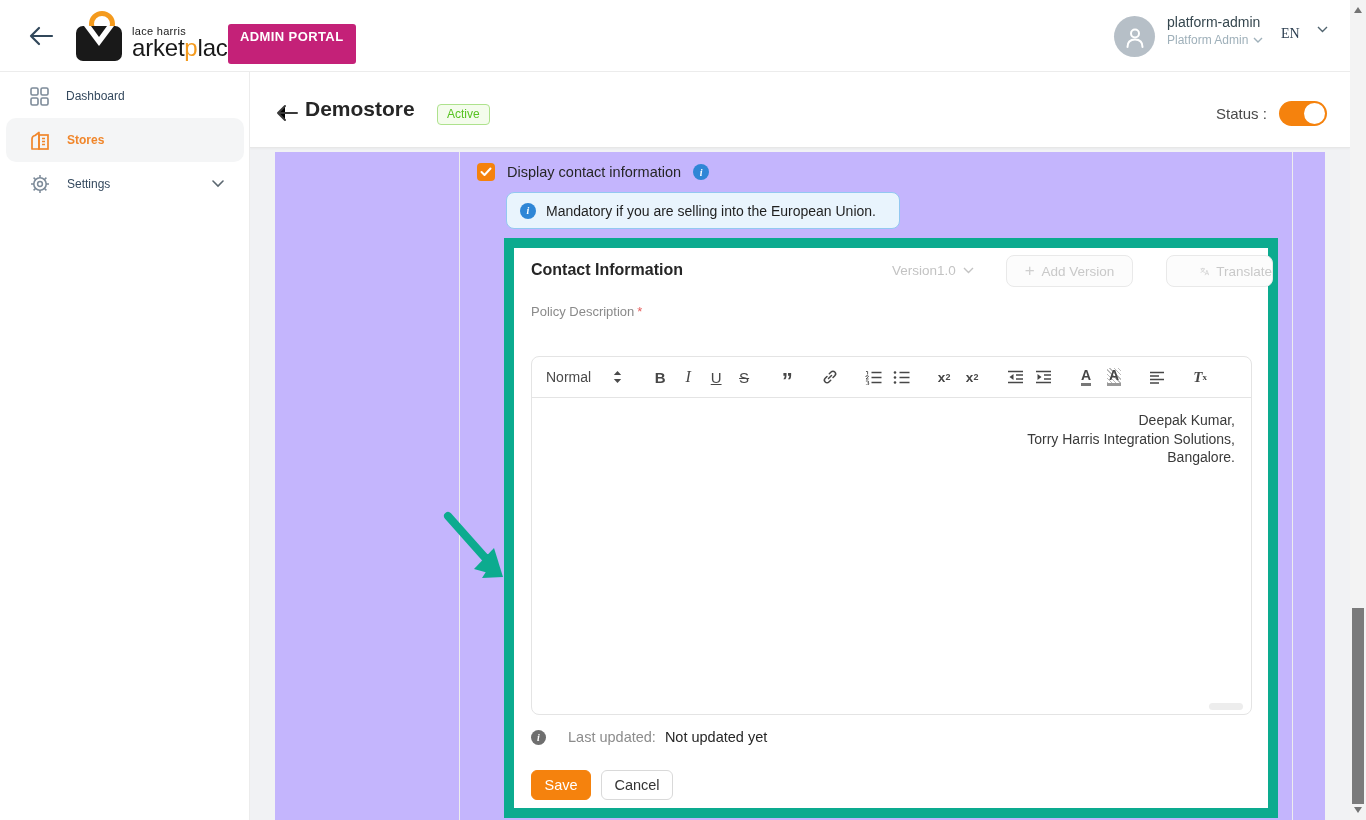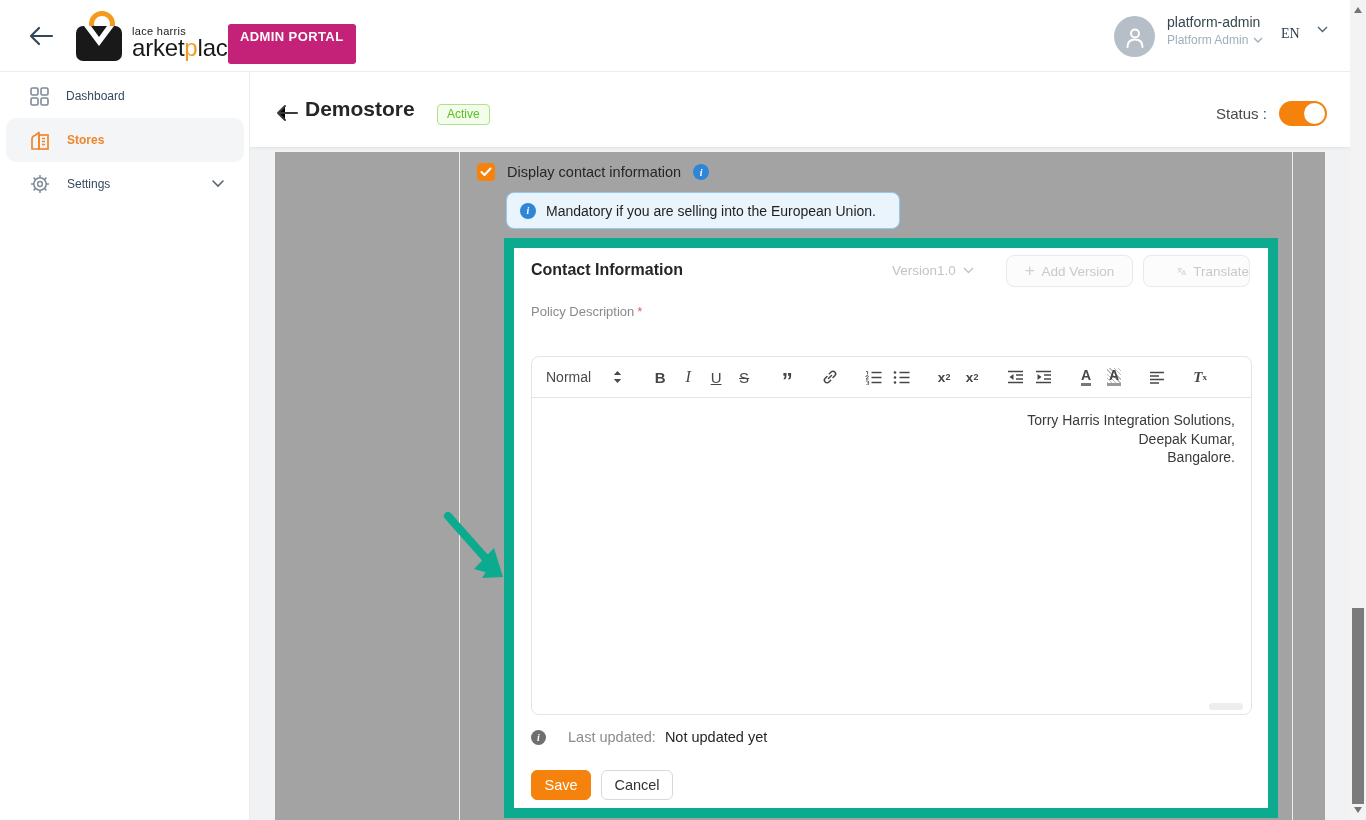--- a/index.html
+++ b/index.html
@@ -44,39 +44,39 @@
   .page-header { left:250px; top:72px; width:1100px; height:76px; background:#fff; border-bottom:1px solid #e7e7e7; box-shadow:0 1px 2px rgba(0,0,0,.04); z-index:3; }
   .back-page { left:22px; top:26px; width:30px; height:30px; display:flex; align-items:center; justify-content:center; cursor:pointer; position:absolute; }
   .page-title { position:absolute; left:55px; top:25px; font-size:21px; font-weight:700; color:#262626; }
   .active-badge { position:absolute; left:187px; top:32px; font-size:12px; color:#58c322; background:#f4fcec; border:1px solid #aee28d; border-radius:4px; padding:2px 9px 3px; }
   .status-wrap { position:absolute; left:966px; top:29px; display:flex; align-items:center; gap:12px; }
   .status-label { font-size:15px; color:#4a4a4a; }
   .toggle { width:48px; height:25px; border-radius:13px; background:#F5820D; position:relative; cursor:pointer; }
   .toggle-knob { position:absolute; right:2px; top:2px; width:21px; height:21px; border-radius:50%; background:#fff; }
 
   
-  .card { left:275px; top:152px; width:1050px; height:668px; background:#a3a3a3; z-index:2; }
+  .card { left:275px; top:152px; width:1050px; height:668px; background:#c4b5fd; z-index:2; }
   .card-inner { position:absolute; left:184px; top:0; width:834px; height:100%; border-left:1px solid #ededed; border-right:1px solid #ededed; }
 
   .checkbox-row { position:absolute; left:17px; top:11px; display:flex; align-items:center; gap:12px; }
   .checkbox { width:18px; height:18px; border-radius:4px; background:#F5820D; display:flex; align-items:center; justify-content:center; cursor:pointer; }
   .checkbox-label { font-size:14.5px; color:#262626; }
   .info-dot { width:16px; height:16px; border-radius:50%; background:#2F86D6; color:#fff; display:flex; align-items:center; justify-content:center; font-size:10px; font-weight:700; font-family:"Liberation Serif",serif; font-style:italic; }
   .info-dot.gray { background:#6f6f6f; width:15px; height:15px; }
 
   .banner { position:absolute; left:46px; top:40px; width:394px; height:37px; border:1px solid #93c8f1; background:#e9f4fd; border-radius:8px; display:flex; align-items:center; gap:10px; padding:0 13px; }
   .banner-text { font-size:14px; color:#1f1f1f; }
 
   
   .teal-box { position:absolute; left:44px; top:86px; width:774px; height:580px; border:10px solid #0CAB8F; background:#fff; }
   .panel-title { position:absolute; left:17px; top:13px; font-size:16px; font-weight:700; color:#262626; }
   .version-select { position:absolute; left:378px; top:15px; display:flex; align-items:center; gap:7px; font-size:13.5px; color:#c3c3c3; cursor:pointer; }
   .btn-ghost { position:absolute; top:7px; height:32px; border:1px solid #e9e9e9; background:#fcfcfc; border-radius:8px; color:#c9c9c9; font-size:13.5px; display:flex; align-items:center; justify-content:center; gap:7px; cursor:default; }
   .btn-add { left:492px; width:127px; }
-  .btn-translate { left:629px; width:107px;padding-left:33px; }
+  .btn-translate { left:652px; width:107px;padding-left:33px; }
   .plus-glyph { font-size:17px; line-height:14px; color:#cfcfcf; }
 
   .policy-label { position:absolute; left:17px; top:56px; font-size:13px; color:#8a8a8a; }
   .req { color:#e5605f; margin-left:3px; }
 
   
   .editor { position:absolute; left:17px; top:108px; width:721px; height:359px; border:1px solid #e4e4e4; border-radius:8px; background:#fff;text-align:right; }
   .toolbar { height:41px; border-bottom:1px solid #e4e4e4; display:flex; align-items:center; padding:0 14px; }
   .ql-format { display:flex; align-items:center; gap:22px; margin-right:24px; cursor:pointer; }
   .ql-format .fmt-label { font-size:14px; color:#4a4a4a; }
@@ -344,22 +344,22 @@
             <div class="tgroup">
               <span class="tbtn g-clean">
                   <span>T</span>
                   <sub>x</sub>
                 </span>
             </div>
 
           </div>
 
           <div class="editor-body">
+            <div class="ed-line">Deepak Kumar,</div>
             <div class="ed-line">Torry Harris Integration Solutions,</div>
-            <div class="ed-line">Deepak Kumar,</div>
             <div class="ed-line">Bangalore.</div>
           </div>
           <div class="scroll-hint"></div>
         </div>
 
         <div class="last-updated">
           <span class="info-dot gray">i</span>
           <span class="lu-label">Last updated:</span>
           <span class="lu-value">Not updated yet</span>
         </div>

